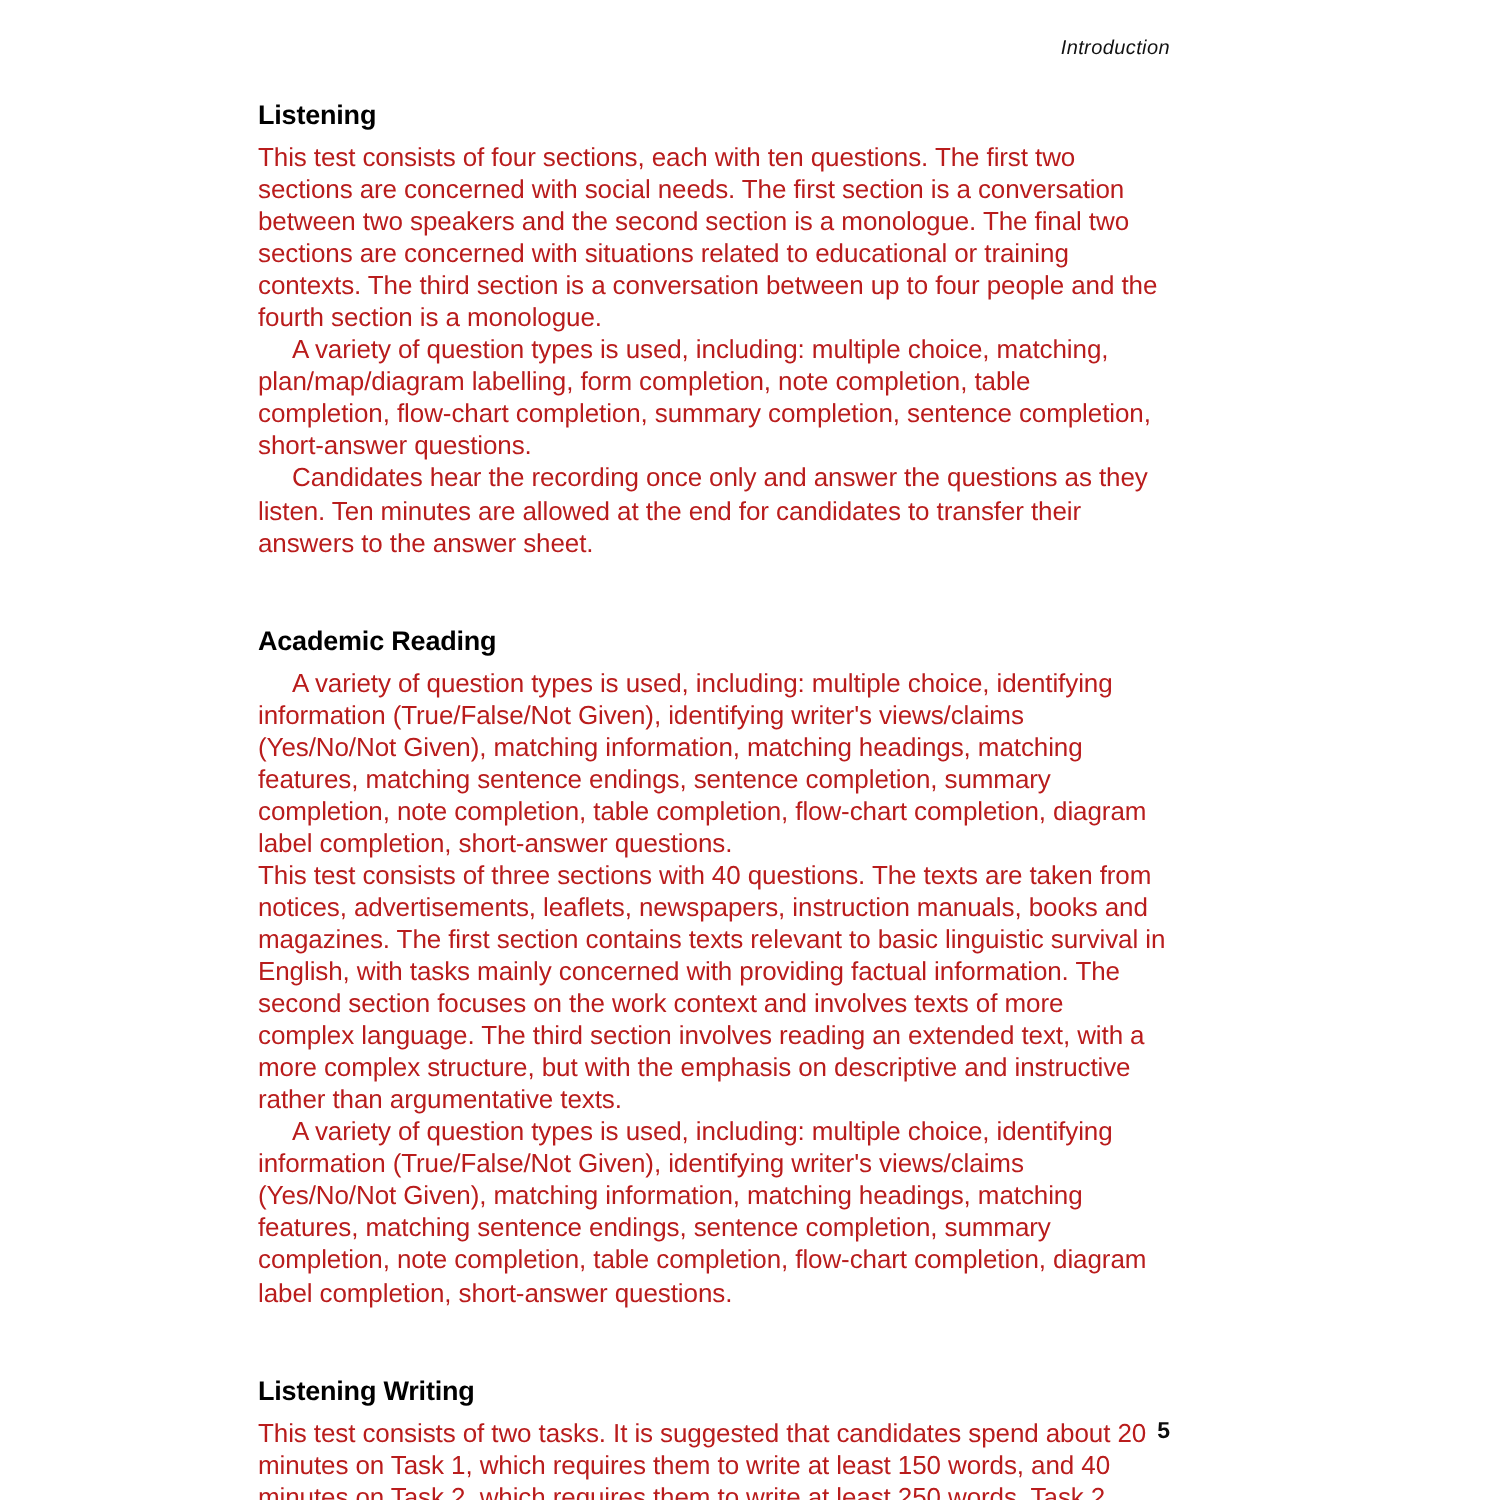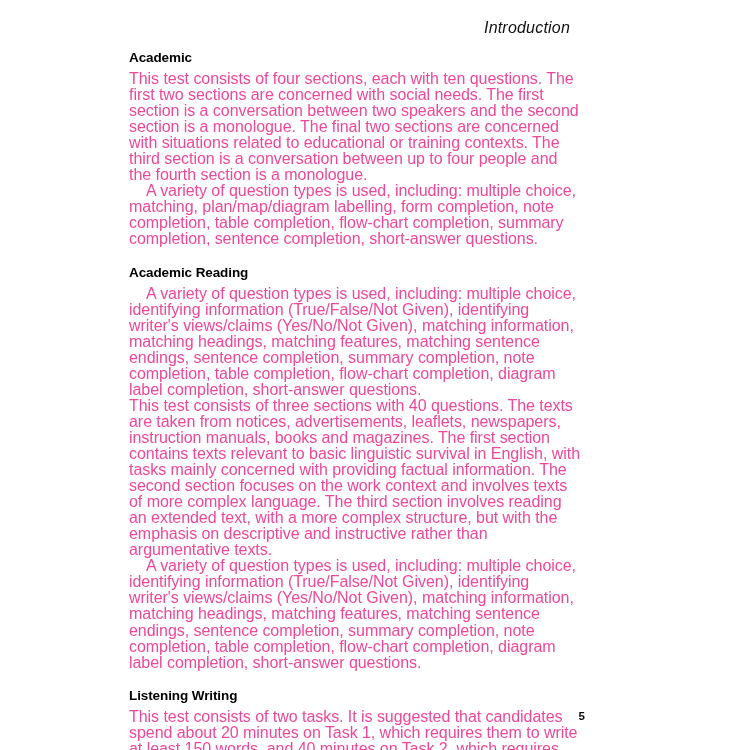--- a/index.html
+++ b/index.html
@@ -12,48 +12,48 @@
     width: 750px;
     height: 750px;
     background: #ffffff;
     overflow: hidden;
     font-family: "Liberation Sans", sans-serif;
     color: #0b0b0b;
   }
   .running-head {
     position: absolute;
     top: 19px;
-    right: 180px;
-    font-size: 16px;
+    right: 165px;
+    font-size: 10px;
     font-style: italic;
     letter-spacing: 0.2px;
     color: #121212;
   }
   .content {
     position: absolute;
     left: 129px;
     top: 50px;
     width: 454px;
   }
   .sect-title {
     font-size: 13.5px;
     font-weight: bold;
     letter-spacing: -0.1px;
     margin: 0 0 6px 0;
     color: #000000;
   }
   .sect-title.spaced {
-    margin-top: 17px;
+    margin-top: 33px;
   }
   .para {
-    font-size: 16px;
+    font-size: 13px;
     line-height: 16.05px;
     margin: 0;
     text-align: left;
-    color: #ec4899;
+    color: #b91c1c;
     letter-spacing: -0.05px;
   }
   .para.indent {
     text-indent: 17px;
   }
   .page-number {
     position: absolute;
     right: 165px;
     bottom: 28px;
     font-size: 11.5px;
@@ -63,23 +63,24 @@
 </style>
 </head>
 <body>
 
 <div class="page">
 
   <div class="running-head">Introduction</div>
 
   <div class="content">
 
-    <h2 class="sect-title">Academic</h2>
+    <h2 class="sect-title">Listening</h2>
     <p class="para">This test consists of four sections, each with ten questions. The first two sections are concerned with social needs. The first section is a conversation between two speakers and the second section is a monologue. The final two sections are concerned with situations related to educational or training contexts. The third section is a conversation between up to four people and the fourth section is a monologue.</p>
     <p class="para indent">A variety of question types is used, including: multiple choice, matching, plan/map/diagram labelling, form completion, note completion, table completion, flow-chart completion, summary completion, sentence completion, short-answer questions.</p>
+    <p class="para indent">Candidates hear the recording once only and answer the questions as they listen. Ten minutes are allowed at the end for candidates to transfer their answers to the answer sheet.</p>
 
     <h2 class="sect-title spaced">Academic Reading</h2>
     <p class="para indent">A variety of question types is used, including: multiple choice, identifying information (True/False/Not Given), identifying writer's views/claims (Yes/No/Not Given), matching information, matching headings, matching features, matching sentence endings, sentence completion, summary completion, note completion, table completion, flow-chart completion, diagram label completion, short-answer questions.</p>
 
     <p class="para">This test consists of three sections with 40 questions. The texts are taken from notices, advertisements, leaflets, newspapers, instruction manuals, books and magazines. The first section contains texts relevant to basic linguistic survival in English, with tasks mainly concerned with providing factual information. The second section focuses on the work context and involves texts of more complex language. The third section involves reading an extended text, with a more complex structure, but with the emphasis on descriptive and instructive rather than argumentative texts.</p>
     <p class="para indent">A variety of question types is used, including: multiple choice, identifying information (True/False/Not Given), identifying writer's views/claims (Yes/No/Not Given), matching information, matching headings, matching features, matching sentence endings, sentence completion, summary completion, note completion, table completion, flow-chart completion, diagram label completion, short-answer questions.</p>
 
     <h2 class="sect-title spaced">Listening Writing</h2>
     <p class="para">This test consists of two tasks. It is suggested that candidates spend about 20 minutes on Task 1, which requires them to write at least 150 words, and 40 minutes on Task 2, which requires them to write at least 250 words. Task 2 contributes twice as much as Task 1 to the Writing score.</p>
 

